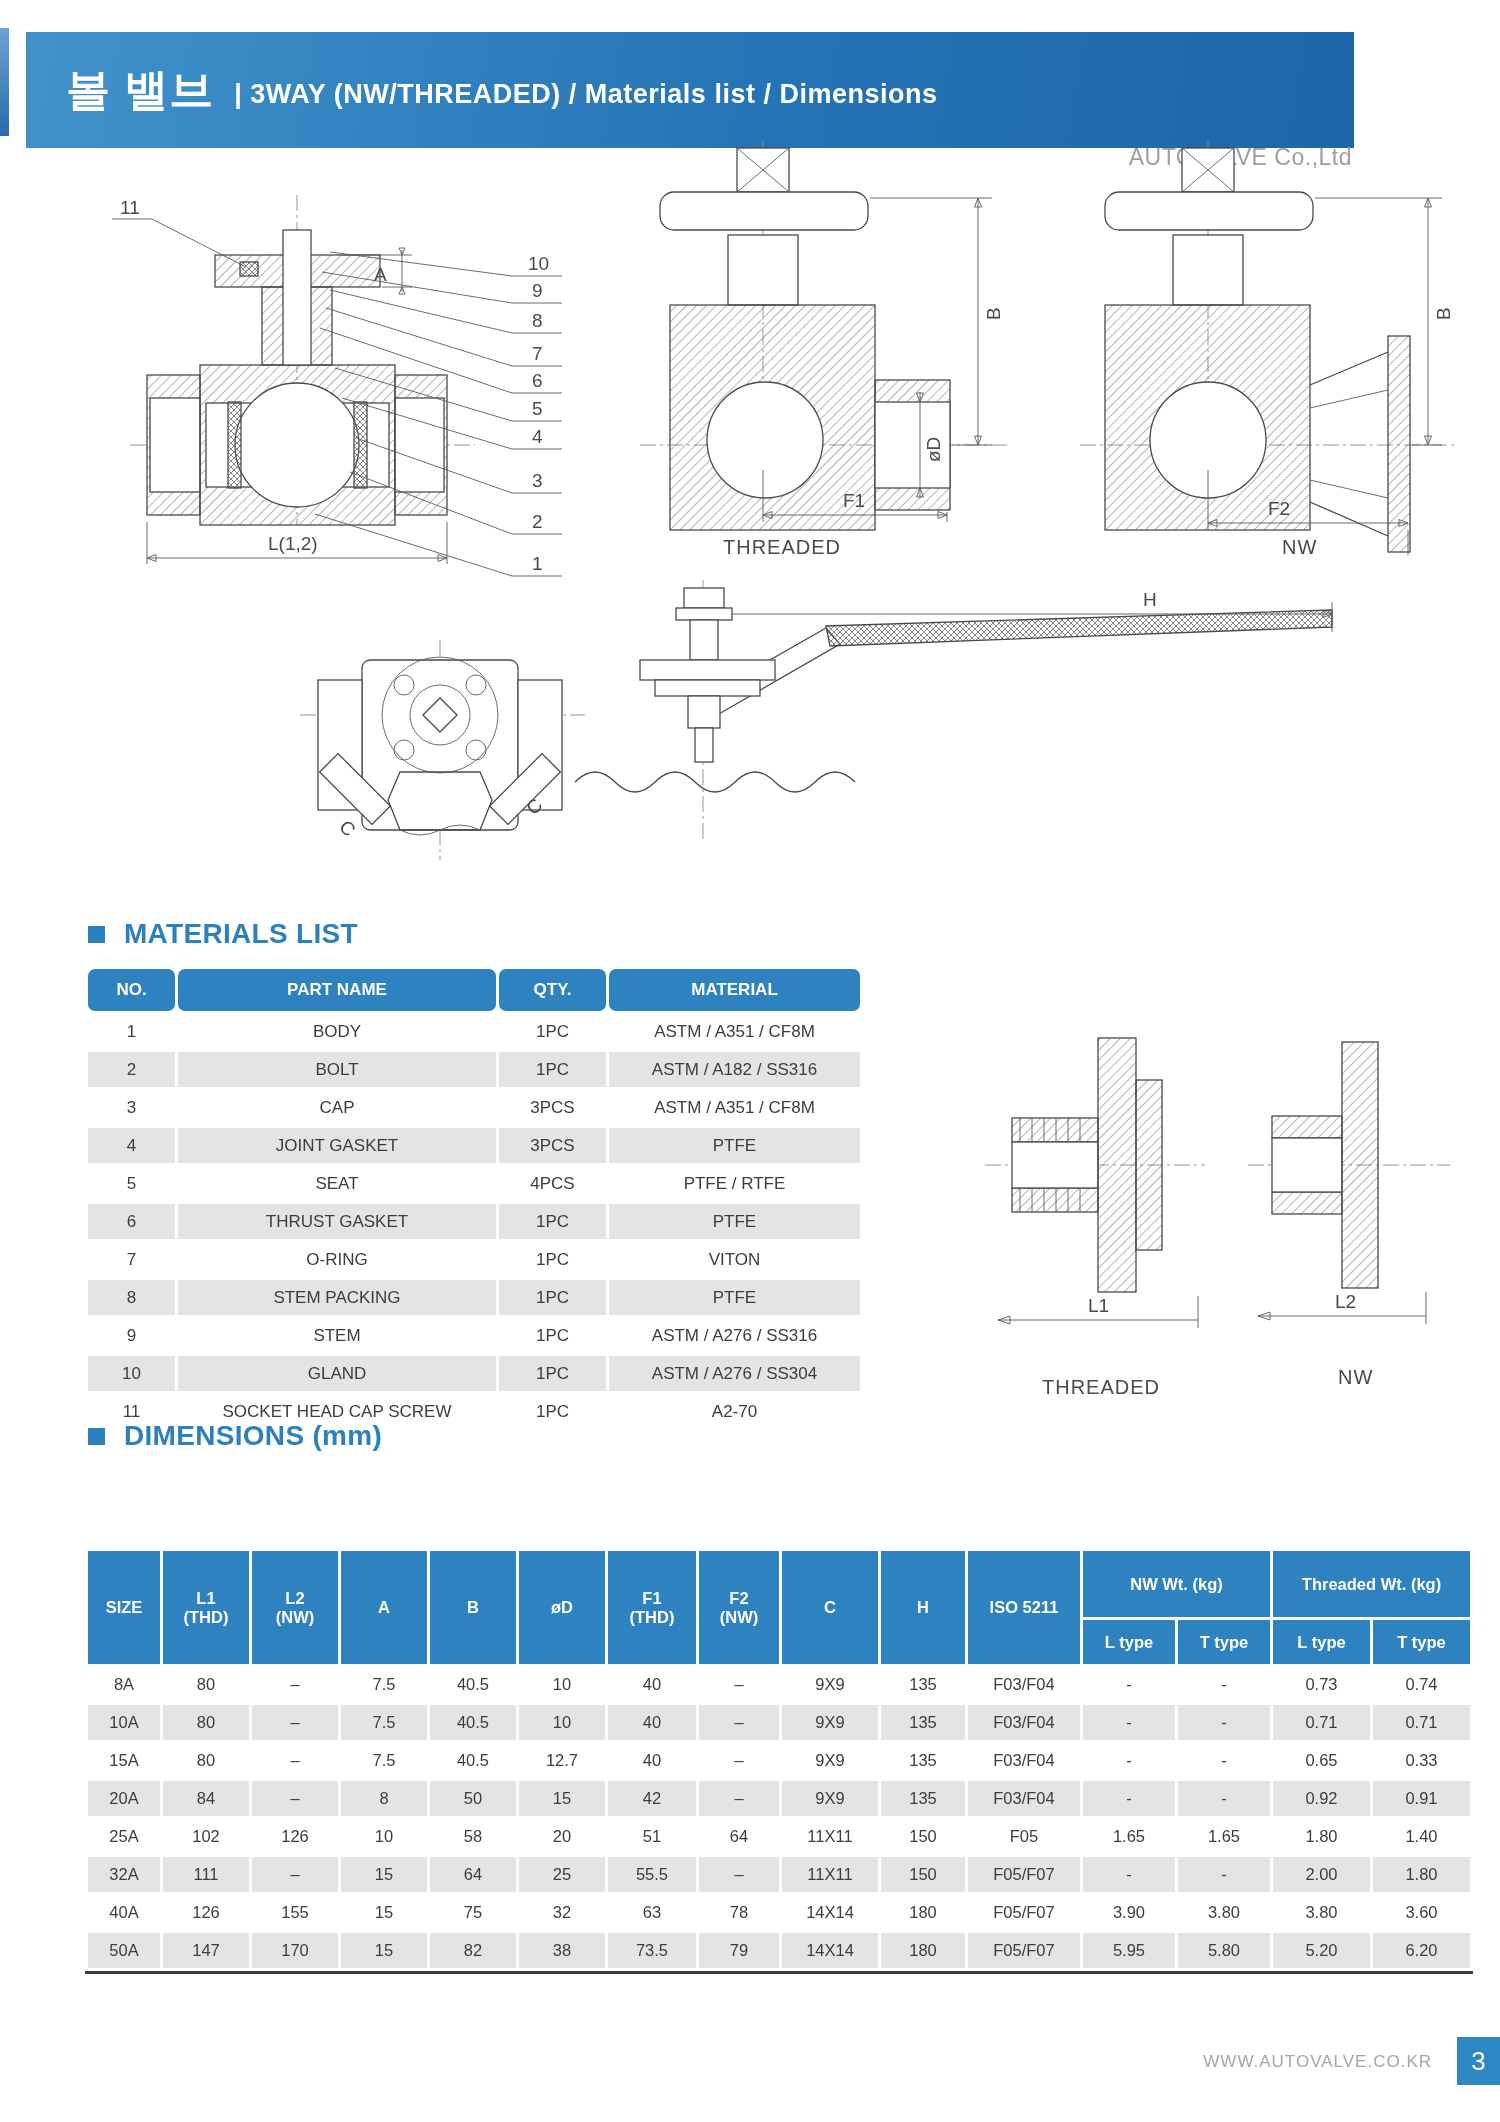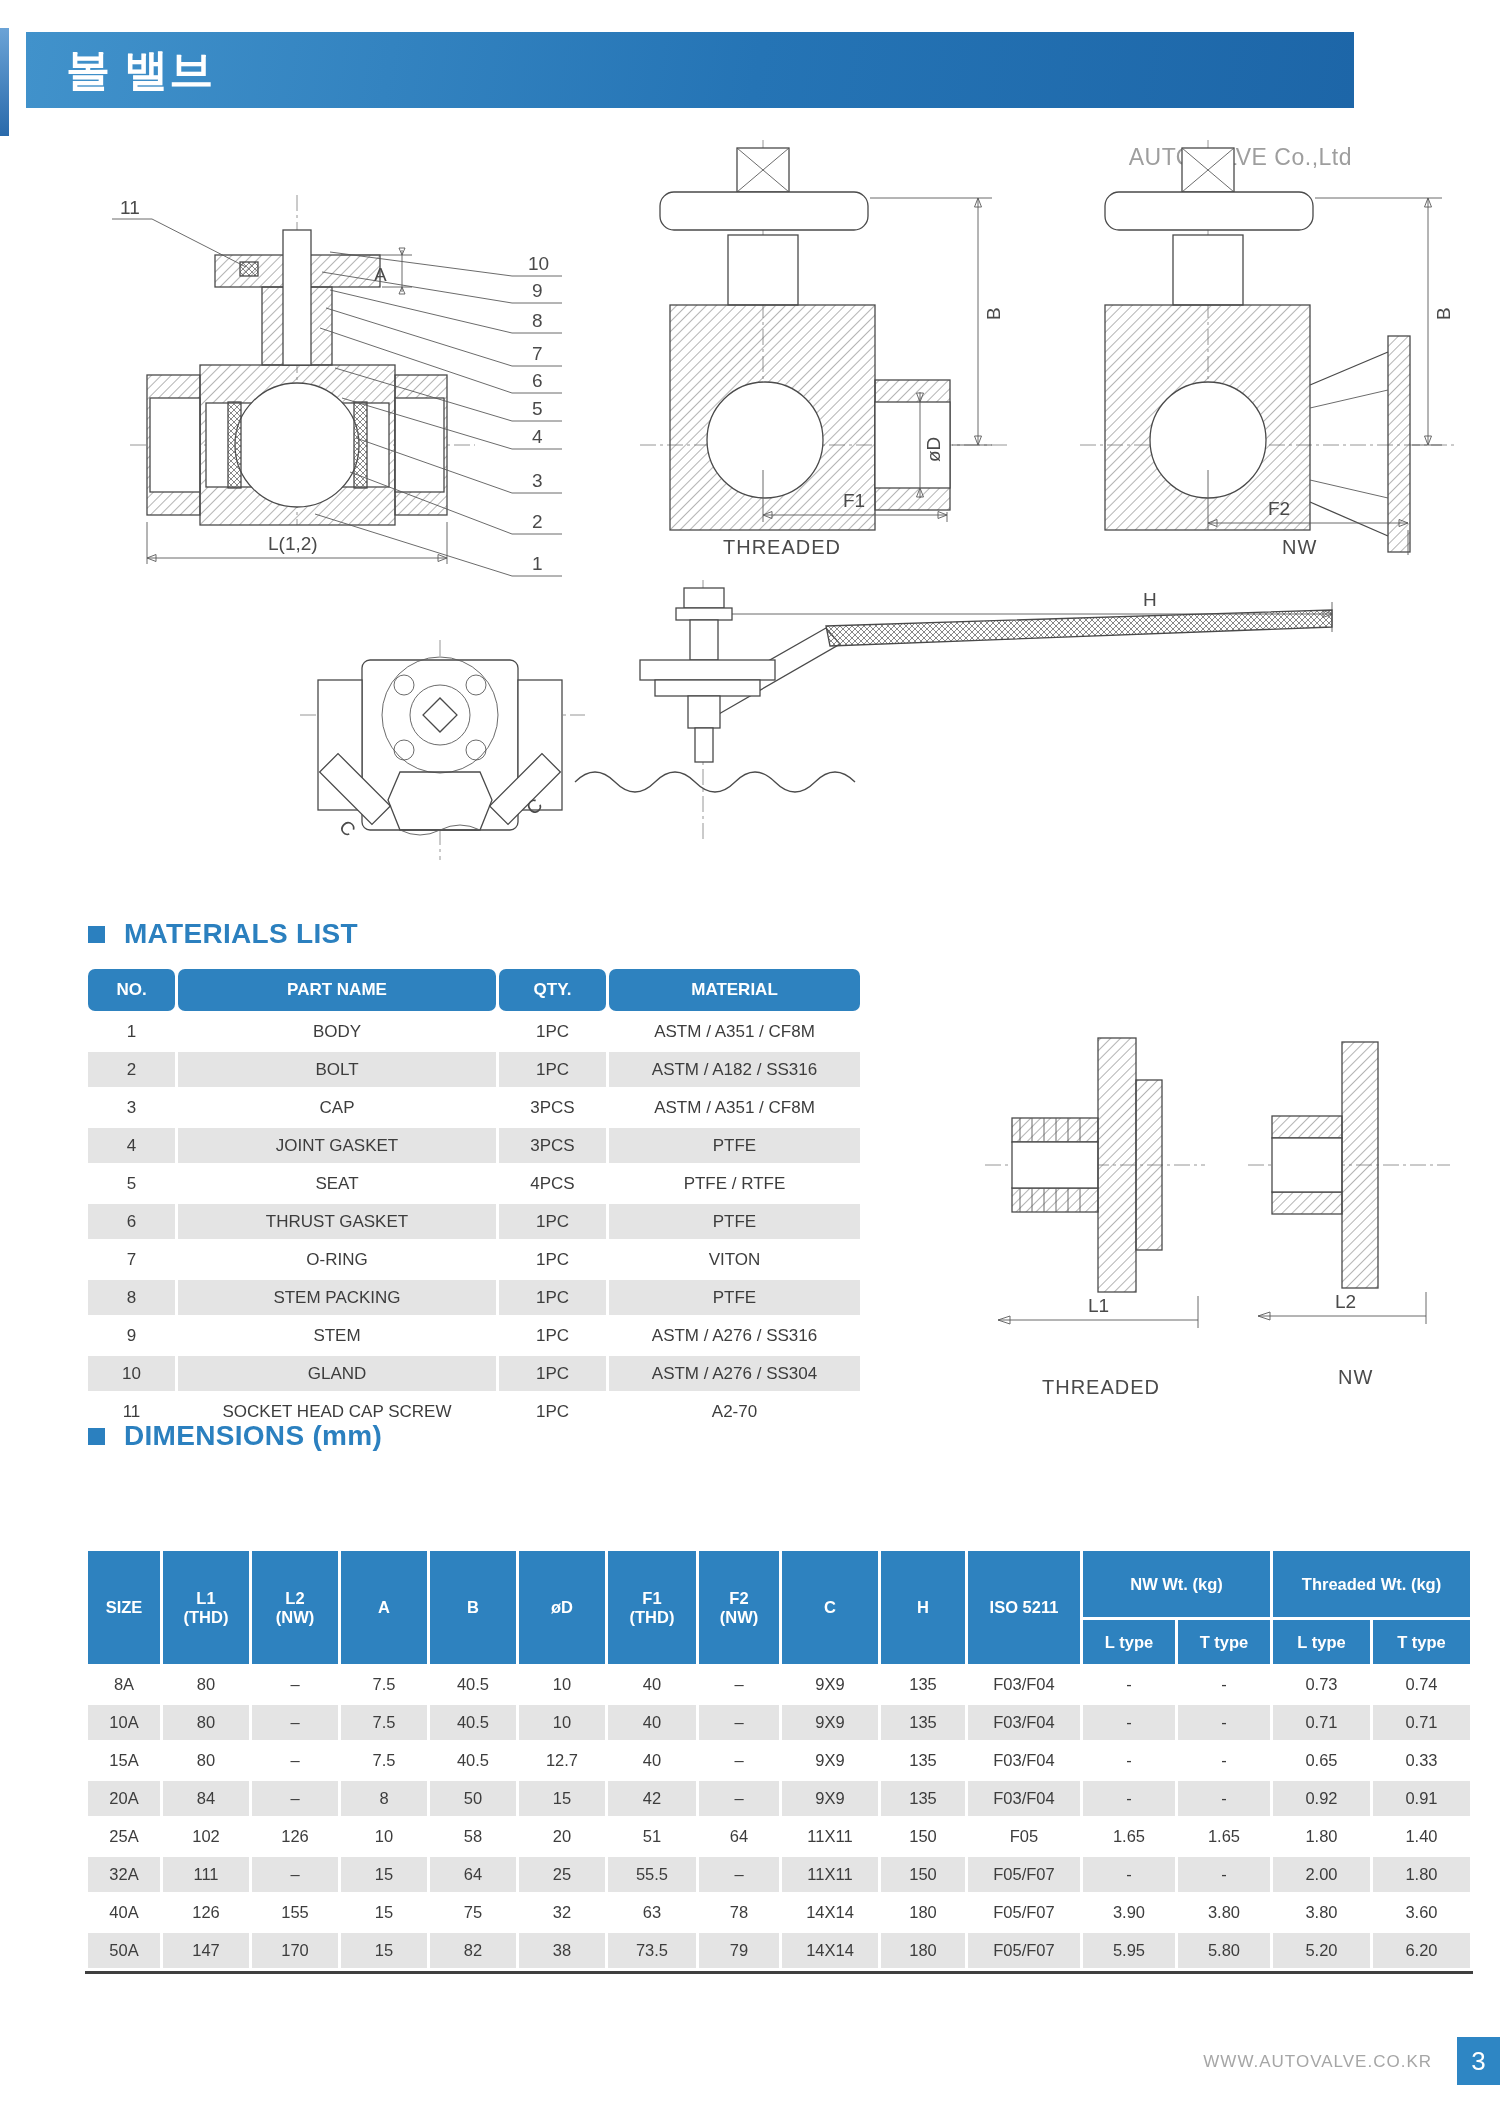--- a/index.html
+++ b/index.html
@@ -3,21 +3,21 @@
 <meta charset="utf-8">
 <style>
   html,body{margin:0;padding:0;background:#ffffff;}
   .page{position:relative;width:1500px;height:2122px;background:#ffffff;overflow:hidden;
         font-family:"Liberation Sans", sans-serif;color:#3d3d3d;}
   .abs{position:absolute;}
 
   
   .edge-stripe{left:0;top:28px;width:9px;height:108px;
     background:linear-gradient(180deg,#6ba3d6,#2a6aab);}
-  .banner{left:26px;top:32px;width:1328px;height:76px;
+  .banner{left:26px;top:32px;width:1328px;height:116px;
     background:linear-gradient(100deg,#4192cb 0%,#2574b5 55%,#1d66a8 100%);
     display:flex;align-items:center;padding-left:40px;box-sizing:border-box;color:#fff;}
   .banner .ko{font-size:44px;font-weight:bold;letter-spacing:1px;}
   .banner .sub{font-size:27px;font-weight:600;margin-left:20px;margin-top:8px;letter-spacing:.5px;}
   .company{left:952px;top:144px;width:400px;text-align:right;font-size:23px;color:#9e9e9e;letter-spacing:.5px;}
 
   
   .sec-title{display:flex;align-items:center;gap:19px;}
   .sec-title .bullet{width:17px;height:17px;background:#2b80bf;}
   .sec-title .txt{font-size:28px;font-weight:bold;color:#2b80bf;letter-spacing:.3px;}
@@ -56,20 +56,21 @@
   .captxt{font-size:20px;letter-spacing:1px;}
 </style>
 </head>
 <body>
 
 <div class="page">
 
   <div class="abs edge-stripe"></div>
   <div class="abs banner">
     <span class="ko">볼 밸브</span>
+    <span class="sub">| 3WAY (NW/THREADED) / Materials list / Dimensions</span>
   </div>
   <div class="abs company">AUTOVALVE Co.,Ltd</div>
 
   <svg class="abs" style="left:0;top:140px;" width="1500" height="740" viewBox="0 0 1500 740">
     <defs>
       <pattern id="h1" width="7" height="7" patternTransform="rotate(45)" patternUnits="userSpaceOnUse">
         <line x1="0" y1="0" x2="0" y2="7" stroke="#6a6a6a" stroke-width="1"></line>
       </pattern>
       <pattern id="x1" width="6" height="6" patternUnits="userSpaceOnUse">
         <path d="M0,6 L6,0 M0,0 L6,6" stroke="#6a6a6a" stroke-width=".8"></path>

